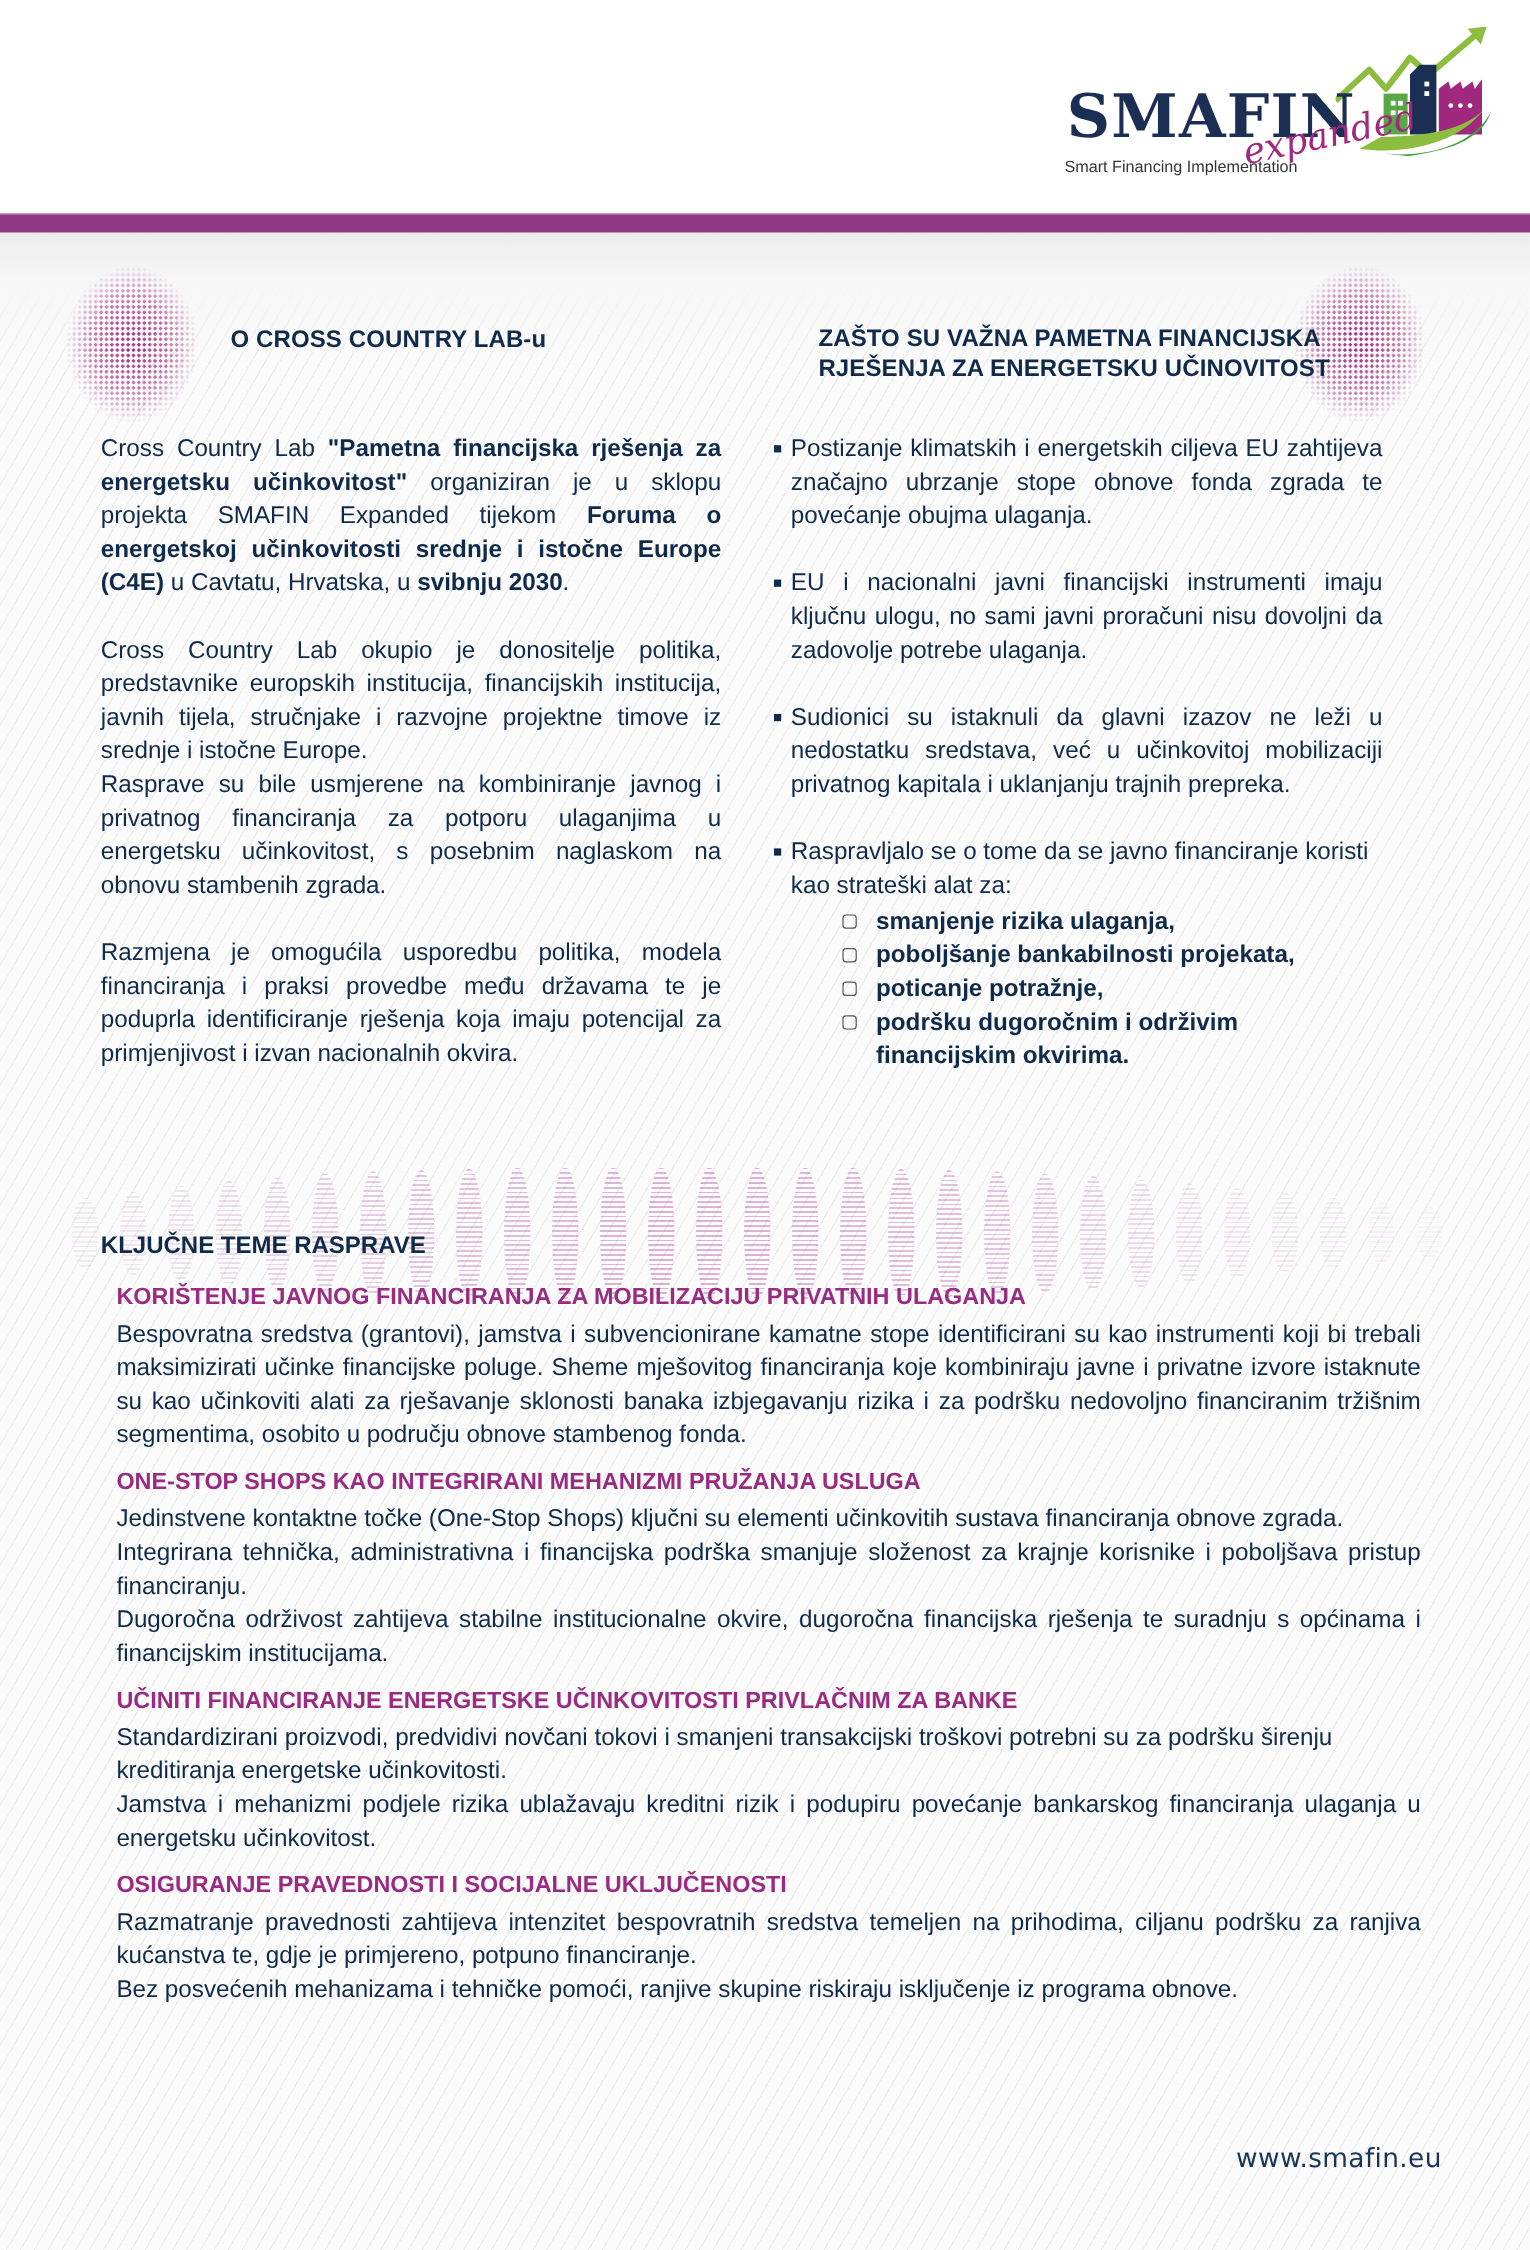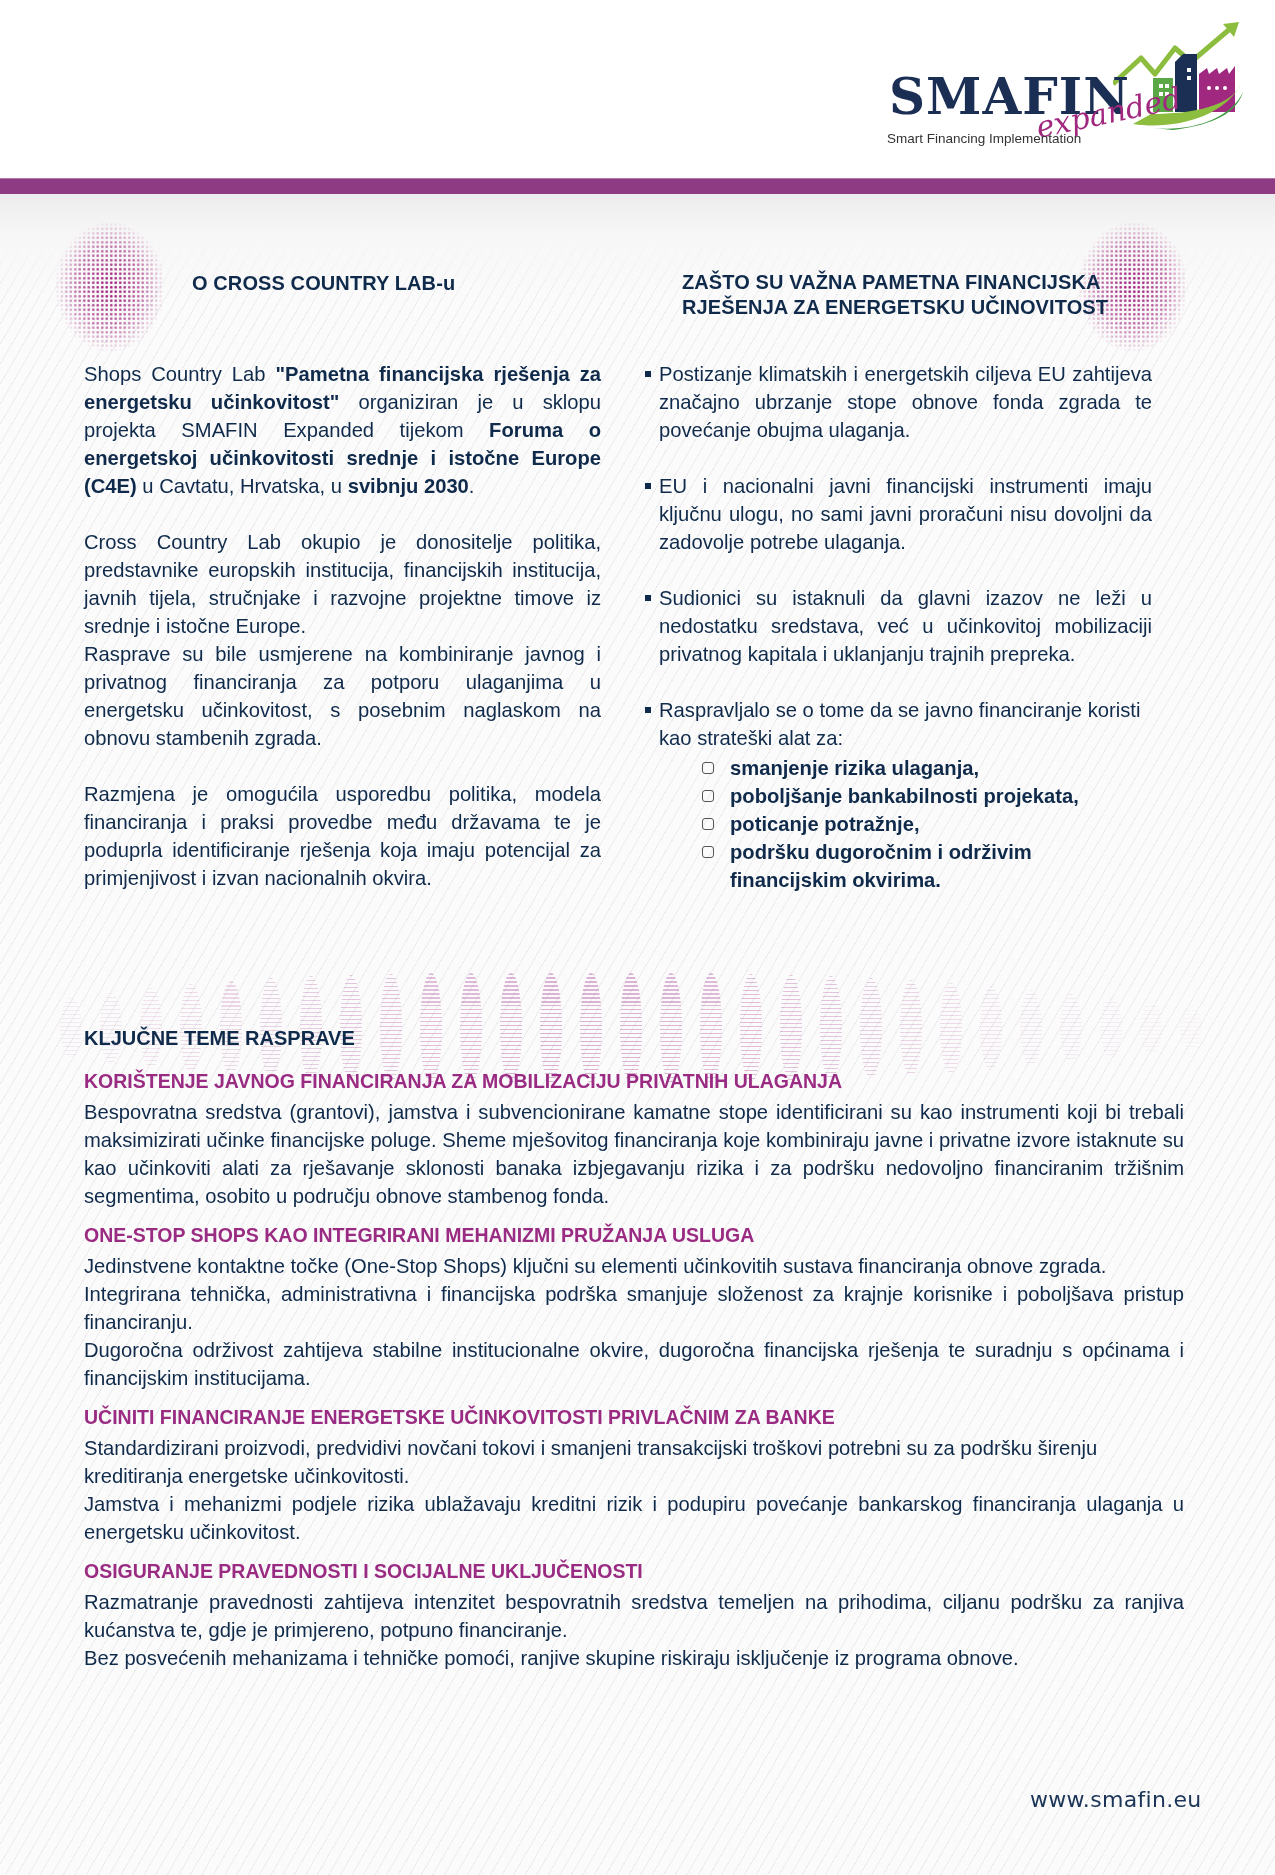--- a/index.html
+++ b/index.html
@@ -99,21 +99,21 @@
   .key-title {
     position: absolute; left: 84px; top: 1026px; font-weight: bold; font-size: 20px;
     color: #0f2a4a; line-height: 25px;
   }
   .topics { position: absolute; left: 84px; top: 1068px; width: 1100px; }
   .topic-h {
     font-weight: bold; font-size: 19.5px; color: #9a2b82; line-height: 26px;
     margin-bottom: 4px;
   }
   .topic-b { font-size: 20.2px; line-height: 28px; color: #0f2a4a; text-align: justify; }
-  .topic { margin-bottom: 12px; }
+  .topic { margin-bottom: 12px; margin-left: 13px; }
 
   .footer-url {
     position: absolute; left: 1030px; top: 1787px;
     font-family: "DejaVu Sans", sans-serif; font-size: 22px; color: #1b3558;
     letter-spacing: 0.3px;
   }
 </style>
 </head>
 <body>
 
@@ -182,21 +182,21 @@
   <div class="wave-col" style="left:960px;height:76px;top:18px;opacity:.3"></div>
   <div class="wave-col" style="left:1000px;height:68px;top:22px;opacity:.25"></div>
   <div class="wave-col" style="left:1040px;height:60px;top:26px;opacity:.2"></div>
   <div class="wave-col" style="left:1080px;height:52px;top:30px;opacity:.15"></div>
   <div class="wave-col" style="left:1120px;height:44px;top:34px;opacity:.12"></div>
 </div>
 
 <div class="sec-title t-left">O CROSS COUNTRY LAB-u</div>
 
 <div class="col col-left">
-  <p><span>Shops Country Lab </span><b>"Pametna financijska rješenja za energetsku učinkovitost"</b><span> organiziran je u sklopu projekta SMAFIN Expanded tijekom </span><b>Foruma o energetskoj učinkovitosti srednje i istočne Europe (C4E)</b><span> u Cavtatu, Hrvatska, u </span><b>svibnju 2030</b><span>.</span></p>
+  <p><span>Cross Country Lab </span><b>"Pametna financijska rješenja za energetsku učinkovitost"</b><span> organiziran je u sklopu projekta SMAFIN Expanded tijekom </span><b>Foruma o energetskoj učinkovitosti srednje i istočne Europe (C4E)</b><span> u Cavtatu, Hrvatska, u </span><b>svibnju 2030</b><span>.</span></p>
   <p class="tight">Cross Country Lab okupio je donositelje politika, predstavnike europskih institucija, financijskih institucija, javnih tijela, stručnjake i razvojne projektne timove iz srednje i istočne Europe.</p>
   <p>Rasprave su bile usmjerene na kombiniranje javnog i privatnog financiranja za potporu ulaganjima u energetsku učinkovitost, s posebnim naglaskom na obnovu stambenih zgrada.</p>
   <p>Razmjena je omogućila usporedbu politika, modela financiranja i praksi provedbe među državama te je poduprla identificiranje rješenja koja imaju potencijal za primjenjivost i izvan nacionalnih okvira.</p>
 </div>
 
 <div class="sec-title t-right">
   <div>ZAŠTO SU VAŽNA PAMETNA FINANCIJSKA</div>
   <div>RJEŠENJA ZA ENERGETSKU UČINOVITOST</div>
 </div>
 

